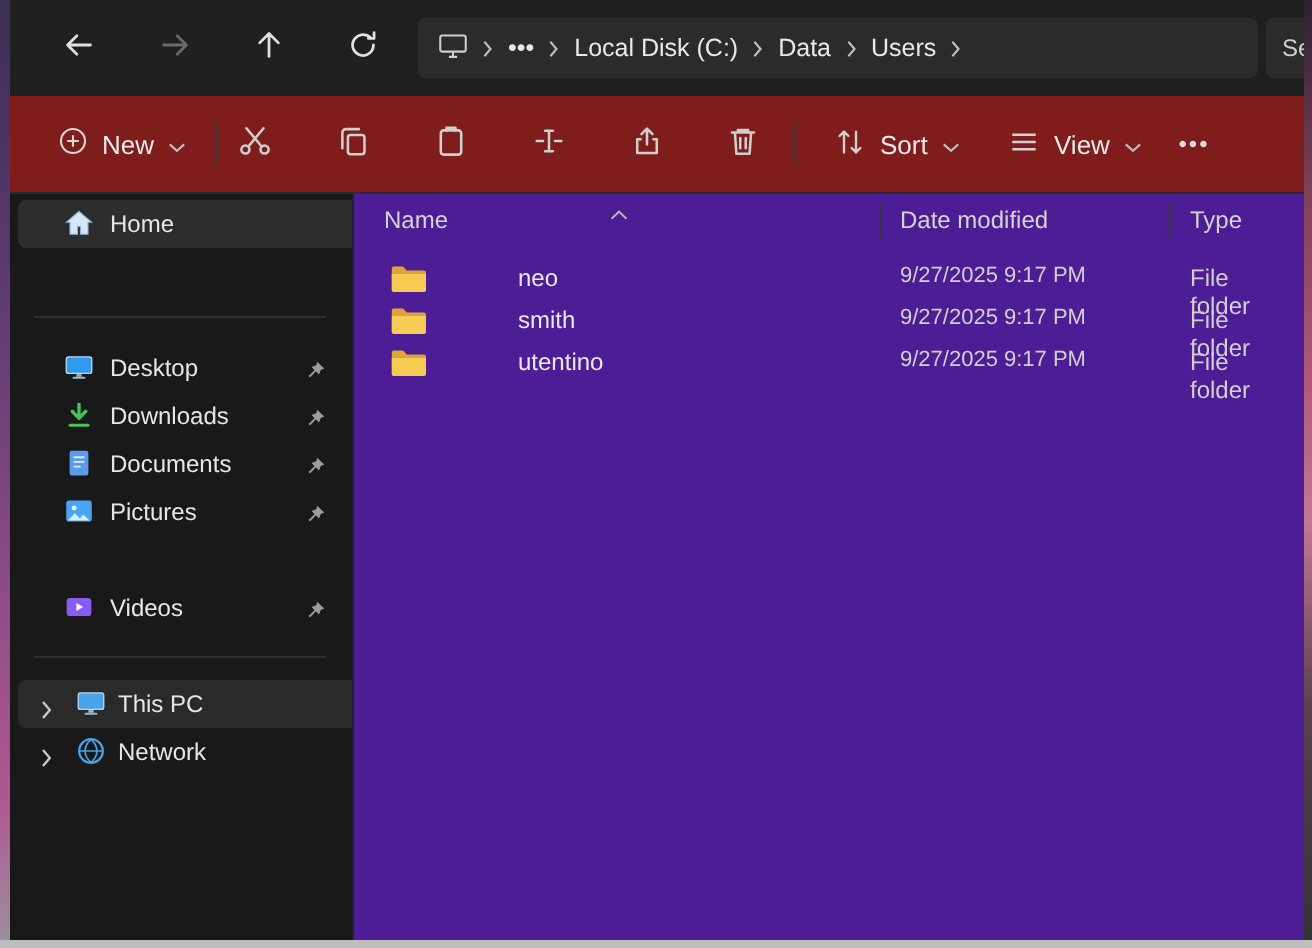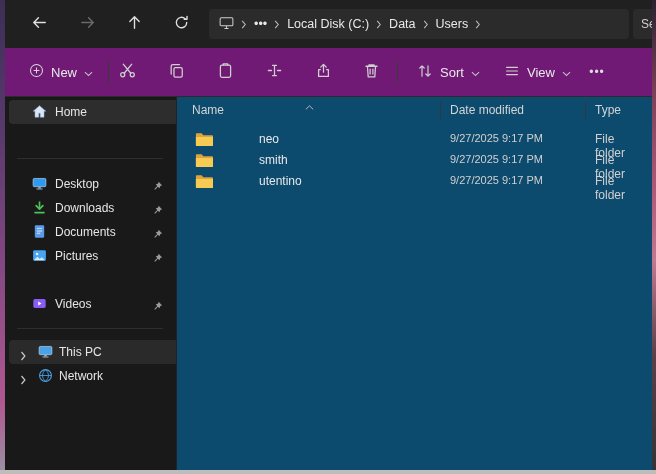--- a/index.html
+++ b/index.html
@@ -24,21 +24,21 @@
   .navbtn svg{stroke:#e0e0e0;stroke-width:1.3;fill:none;stroke-linecap:round;stroke-linejoin:round;}
   .navbtn.disabled svg{stroke:#6a6a6a;}
   #breadcrumb{left:204px;top:9px;width:420px;height:30px;background:#2b2b2b;border-radius:4px;
               display:flex;align-items:center;gap:7px;padding:0 10px;font-size:12.5px;color:#e9e9e9;overflow:hidden;}
   .crumb{white-space:nowrap;}
   .bsep svg{display:block;}
   #searchbox{left:628px;top:9px;width:70px;height:30px;background:#2b2b2b;border-radius:4px;
              display:flex;align-items:center;padding:0 8px;font-size:12px;color:#cfcfcf;}
 
   
-  #toolbar{left:0;top:48px;width:647px;height:49px;background:#701a75;border-bottom:1px solid #2b2b2b;}
+  #toolbar{left:0;top:48px;width:647px;height:49px;background:#7f1d1d;border-bottom:1px solid #2b2b2b;}
   .tgroupbtn{position:absolute;top:9px;height:30px;border:none;background:transparent;border-radius:4px;
              display:flex;align-items:center;gap:7px;padding:0 10px;font-size:13px;color:#e9e9e9;
              font-family:"Liberation Sans",sans-serif;cursor:default;}
   .tsep{position:absolute;top:13px;width:1px;height:22px;background:#3a3a3a;}
   .tbtn{position:absolute;top:8px;width:32px;height:32px;border:none;background:transparent;border-radius:4px;
         display:flex;align-items:center;justify-content:center;padding:0;cursor:default;}
   .lic{stroke:#cfcfcf;stroke-width:1.2;fill:none;stroke-linecap:round;stroke-linejoin:round;}
   #morebtn{font-size:12px;color:#dcdcdc;letter-spacing:1px;}
 
   
@@ -50,21 +50,21 @@
   .sicon{position:absolute;left:23px;top:4px;width:15px;height:15px;}
   .sicon svg{display:block;}
   .slabel{position:absolute;left:46px;top:5px;font-size:12px;color:#e6e6e6;}
   .pin{position:absolute;left:143px;top:6px;}
   .tchev{position:absolute;left:11px;top:7px;}
   .ticon{position:absolute;left:29px;top:4px;width:15px;height:15px;}
   .tlabel{position:absolute;left:50px;top:5px;font-size:12px;color:#e6e6e6;}
   .sdivider{position:absolute;left:12px;width:146px;height:1px;background:#2e2e2e;}
 
   
-  #mainpane{left:172px;top:97px;width:475px;height:373px;background:#0c4a6e;}
+  #mainpane{left:172px;top:97px;width:475px;height:373px;background:#4c1d95;}
   #colheader{position:absolute;left:0;top:3px;width:475px;height:20px;font-size:12px;color:#d4d4d4;}
   .hname{position:absolute;left:15px;top:3px;}
   .hcaret{position:absolute;left:128px;top:-1px;}
   .hdate{position:absolute;left:273px;top:3px;}
   .htype{position:absolute;left:418px;top:3px;}
   .hvdiv{position:absolute;top:2px;width:1px;height:17px;background:#363636;}
   .frow{position:absolute;left:0;width:470px;height:21px;border-radius:3px;cursor:default;}
   .ficon{position:absolute;left:18px;top:3px;}
   .fname{position:absolute;left:42px;top:3px;font-size:12px;color:#e9e9e9;margin-left:40px;}
   .fdate{position:absolute;left:273px;top:3px;font-size:11px;color:#d0d0d0;}

